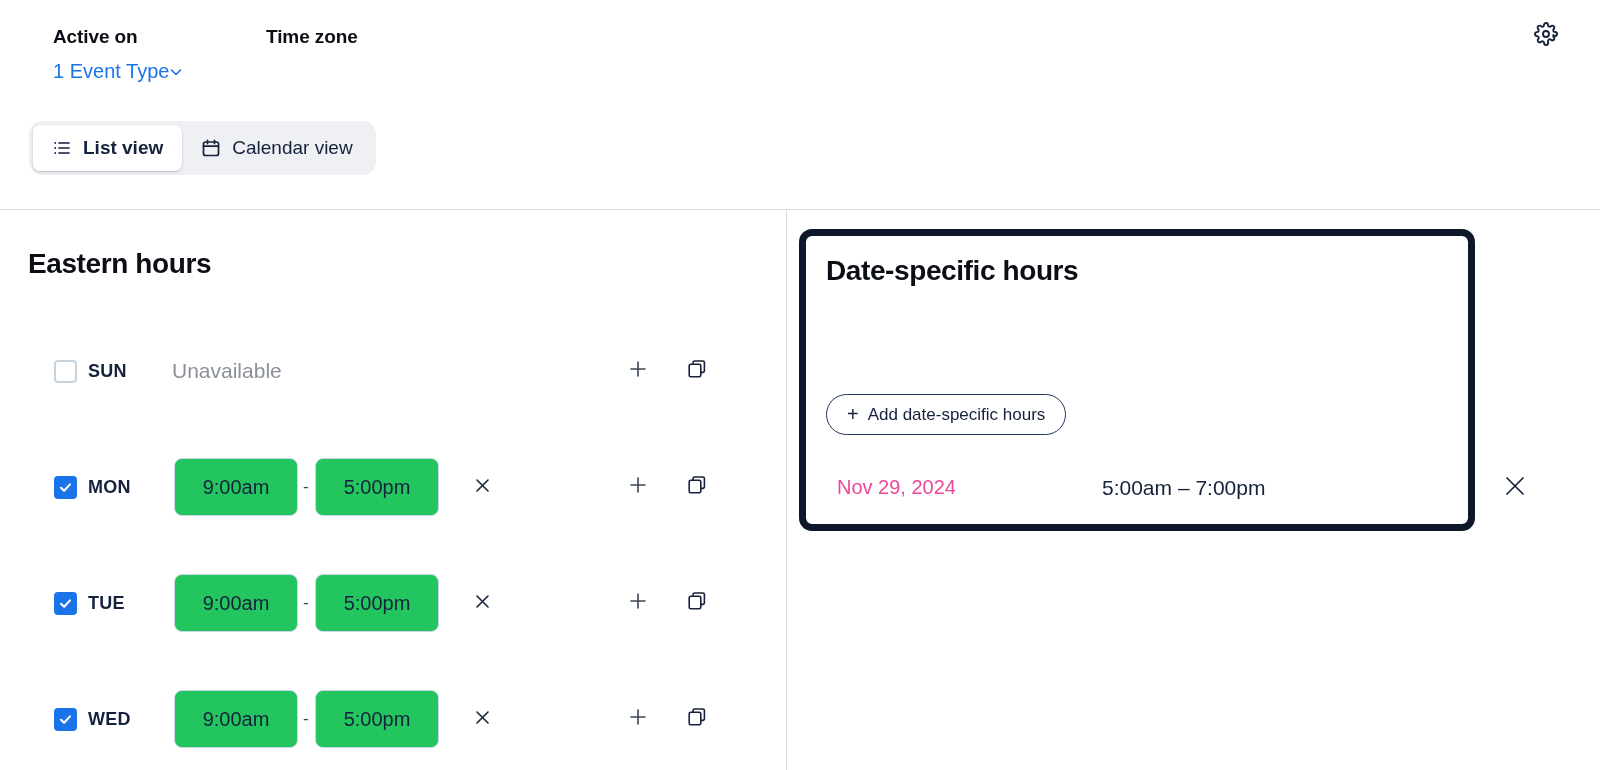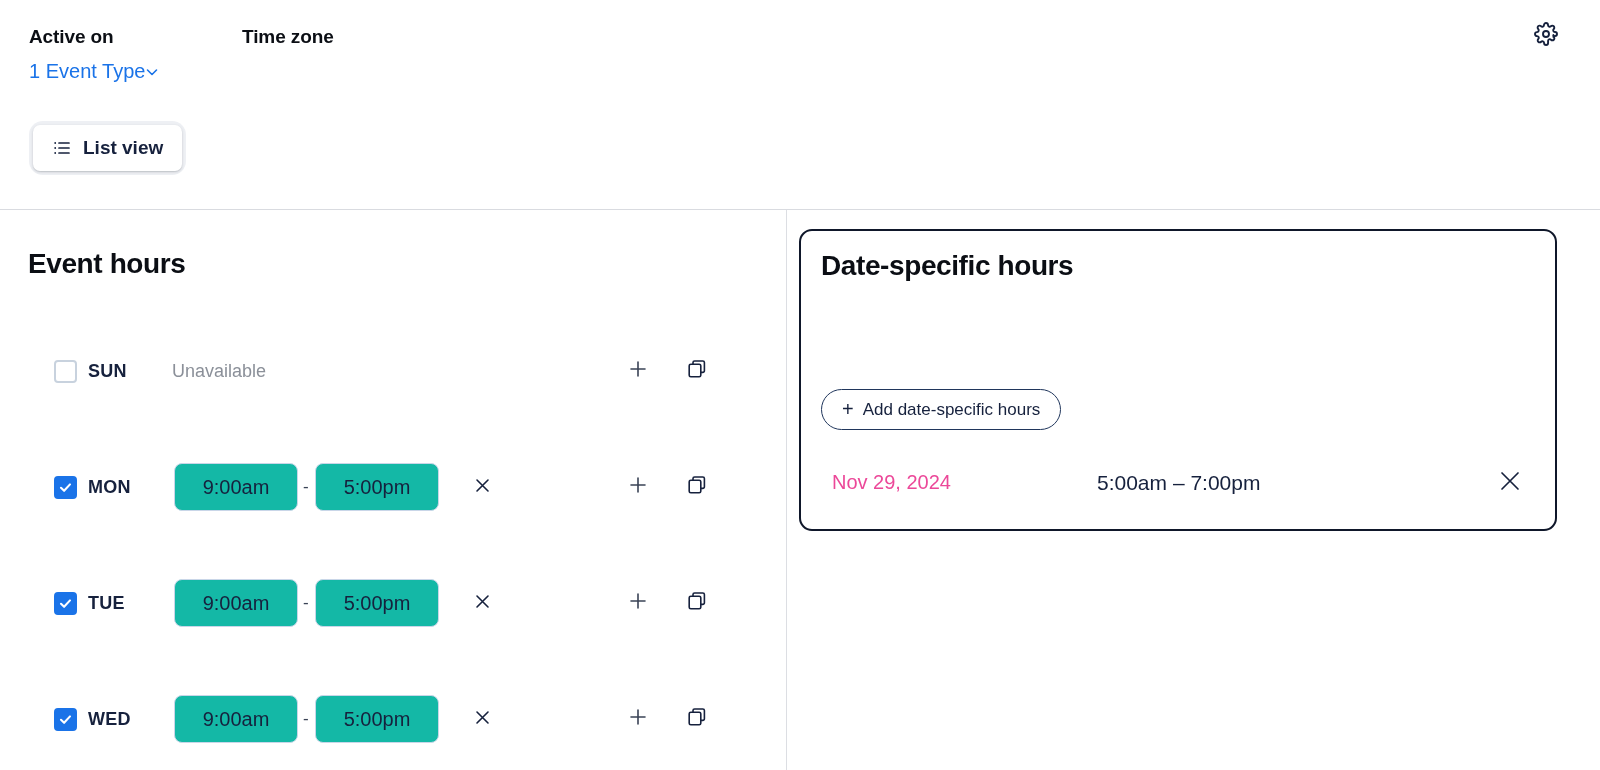--- a/index.html
+++ b/index.html
@@ -7,21 +7,21 @@
     width: 1600px; height: 770px;
     background: #ffffff;
     font-family: "Liberation Sans", sans-serif;
     overflow: hidden;
     -webkit-font-smoothing: antialiased;
   }
   .page { position: relative; width: 1600px; height: 770px; background:#fff; }
 
   
   .topbar { position:absolute; left:0; top:0; width:1600px; height:210px; }
-  .field-group { position:absolute; }
+  .field-group { position:absolute;margin-left:24px; }
   .field-label {
     font-size: 19px; font-weight: 700; color:#0b0e14; letter-spacing:-0.1px;
     line-height:22px;
   }
   .field-value {
     margin-top: 11px; font-size: 20px; color:#1a73e8; line-height:24px;
     display:flex; align-items:center; cursor:pointer; white-space:nowrap;
   }
   .chev { display:inline-block; width:14px; height:14px; position:relative; top:1px; }
   .chev svg { display:block; }
@@ -62,38 +62,38 @@
   .day-row { position:relative; height:116px; display:flex; align-items:center;text-align:right; }
   .cb {
     position:absolute; left:54px; width:23px; height:23px; border-radius:4px; cursor:pointer;
   }
   .cb.off { border:2px solid #c8d2de; background:#fff; }
   .cb.on  { background:#1a73e8; border:2px solid #1a73e8; display:flex; align-items:center; justify-content:center; }
   .cb.on svg { display:block; }
   .day-name {
     position:absolute; left:88px; font-size:18px; font-weight:700; color:#16213d; letter-spacing:.2px;
   }
-  .unavail { position:absolute; left:172px; font-size:18px; color:#8b9099; }
+  .unavail { position:absolute; left:172px; font-size:21px; color:#8b9099; }
   .time-in {
-    position:absolute; width:124px; height:48px; border:1px solid #c9d6e8; border-radius:8px;
-    background:#14b8a6; display:flex; align-items:center; justify-content:center;
+    position:absolute; width:124px; height:58px; border:1px solid #c9d6e8; border-radius:8px;
+    background:#22c55e; display:flex; align-items:center; justify-content:center;
     font-size:20px; color:#16213d; cursor:text;
   }
   .time-start { left:174px; }
   .time-end   { left:315px; }
   .dash { position:absolute; left:303px; font-size:17px; color:#3a4356; }
   .x-btn { position:absolute; left:471px; width:22px; height:22px; cursor:pointer; display:flex; align-items:center; justify-content:center; }
   .plus-btn { position:absolute; left:626px; width:24px; height:24px; cursor:pointer; display:flex; align-items:center; justify-content:center; }
   .copy-btn { position:absolute; left:685px; width:24px; height:24px; cursor:pointer; display:flex; align-items:center; justify-content:center; }
 
   
   .right-panel { position:absolute; left:787px; top:210px; width:813px; height:560px; }
   .callout {
-    position:absolute; left:12px; top:19px; width:758px; height:302px;
-    border:2px solid #0f172a; border-radius:13px; background:#fff;
+    position:absolute; left:12px; top:19px; width:676px; height:302px;
+    border:7px solid #0f172a; border-radius:13px; background:#fff;
   }
   .ds-title {
     position:absolute; left:20px; top:19px;
     font-size:28px; font-weight:700; color:#0b0e14; letter-spacing:-0.4px;
   }
   .ds-desc {
     position:absolute; left:20px; top:68px; width:722px;
     font-size:20px; line-height:31px; color:#4a6583;
   }
   .ds-add {
@@ -145,28 +145,37 @@
         <span class="ticon">
           <svg width="20" height="20" viewBox="0 0 20 20" fill="none" stroke="#16213d" stroke-width="1.7" stroke-linecap="round">
             <path d="M7 5h10M7 10h10M7 15h10"></path>
             <circle cx="3.2" cy="5" r=".9" fill="#16213d" stroke="none"></circle>
             <circle cx="3.2" cy="10" r=".9" fill="#16213d" stroke="none"></circle>
             <circle cx="3.2" cy="15" r=".9" fill="#16213d" stroke="none"></circle>
           </svg>
         </span>
         <span>List view</span>
       </div>
+      <div class="toggle-btn">
+        <span class="ticon">
+          <svg width="20" height="20" viewBox="0 0 20 20" fill="none" stroke="#16213d" stroke-width="1.7" stroke-linecap="round" stroke-linejoin="round">
+            <rect x="2.5" y="4" width="15" height="13.5" rx="2"></rect>
+            <path d="M2.5 8.2h15M6.5 2.4v3.2M13.5 2.4v3.2"></path>
+          </svg>
+        </span>
+        <span>Calendar view</span>
+      </div>
     </div>
   </div>
 
   <div class="h-divider"></div>
   <div class="v-divider"></div>
 
   <div class="left-panel">
-    <div class="panel-title">Event hours</div>
+    <div class="panel-title">Eastern hours</div>
 
     <div class="rows">
 
       <div class="day-row">
         <div class="cb off"></div>
         <div class="day-name">SUN</div>
         <div class="unavail">Unavailable</div>
         <div class="plus-btn">
           <span>
             <svg width="22" height="22" viewBox="0 0 22 22" fill="none" stroke="#3a4356" stroke-width="1.6" stroke-linecap="round">

